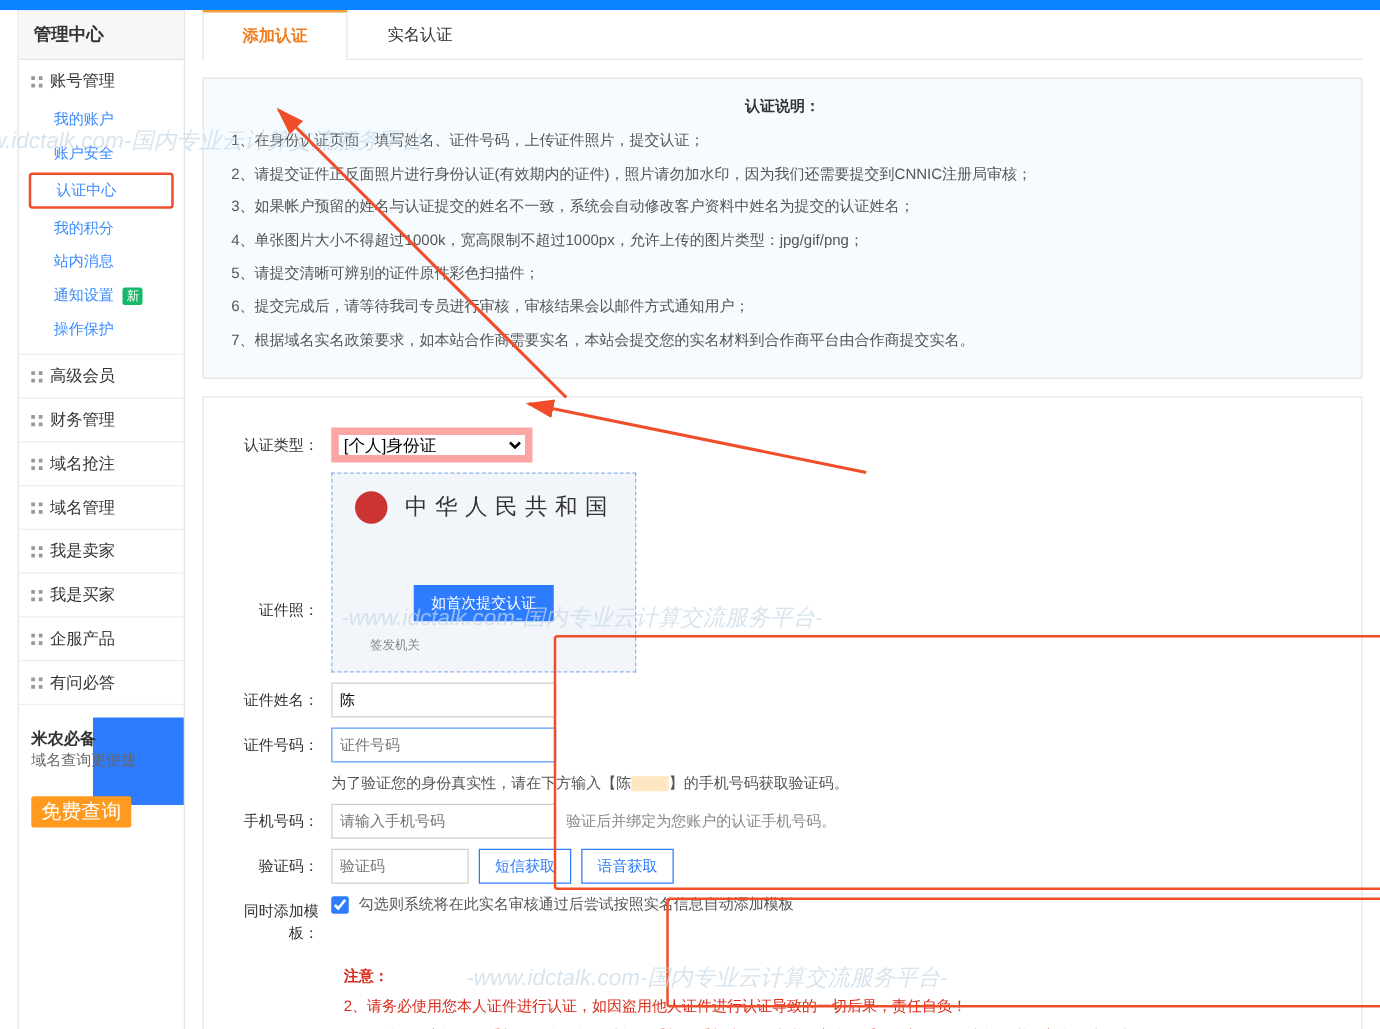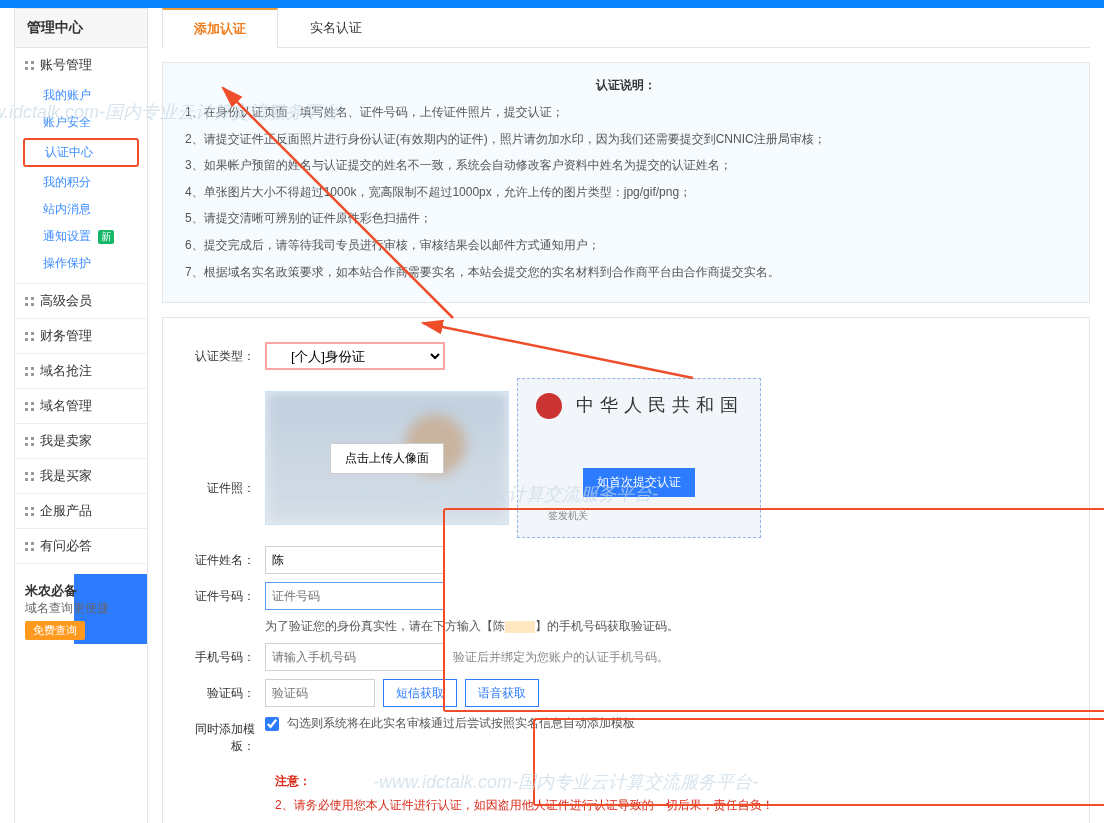--- a/index.html
+++ b/index.html
@@ -48,22 +48,22 @@
   border-radius:2px; padding:0 3px; margin-left:4px;
 }
 .promo {
   margin-top:10px; padding:8px 0 10px 10px; height:70px;
   background:linear-gradient(90deg,#fff 45%,#2d7cff 45%);
   position:relative;
 }
 .promo .l1 { font-size:13px; font-weight:bold; }
 .promo .l2 { font-size:12px; color:#666; }
 .promo a {
-  display:inline-block; margin-top:4px; background:#ff9a1f; color:#fff;
-  padding:2px 8px; border-radius:2px; font-size:11px; text-decoration:none;
+  display:inline-block; margin-top:20px; background:#ff9a1f; color:#fff;
+  padding:2px 8px; border-radius:2px; font-size:16px; text-decoration:none;
 }
 
 
 .main { flex:1; margin-left:14px; }
 .tabs { display:flex; border-bottom:1px solid #e5e5e5; }
 .tab {
   padding:10px 31px; cursor:pointer; font-size:13px; color:#333;
   border:1px solid transparent; border-bottom:none; margin-bottom:-1px;
 }
 .tab.active {
@@ -76,21 +76,21 @@
   margin-top:14px; padding:14px 16px; font-size:12px; color:#555;
 }
 .panel-title { font-weight:bold; margin-bottom:8px; color:#333;text-align:center; }
 .panel li { margin:5px 0 5px 6px; list-style:none; line-height:1.8; }
 
 .formwrap { border:1px solid #e5e5e5; margin-top:14px; padding:16px 16px 24px 16px; position:relative; }
 .row { display:flex; align-items:flex-start; margin:8px 0; position:relative; }
 .label { width:86px; text-align:right; padding-right:10px; padding-top:6px; font-size:12px; color:#333; }
 .ctrl { display:flex; align-items:center; flex-wrap:wrap; gap:8px; }
 
-select.sel { width:180px; height:28px; border:2px solid #fca5a5; background:#fff; padding:0 20px; }
+select.sel { width:161px; height:28px; border:6px solid #fca5a5; background:#fff; padding:0 0; }
 .upload-box {
   width:244px; height:134px; border:1px solid #cfe2f3; background:#e8eef5;
   display:flex; align-items:center; justify-content:center; position:relative;
   overflow:hidden;
 }
 .upload-box .blur {
   position:absolute; inset:0;
   background:
     radial-gradient(circle at 70% 40%, #c9b4a0 0 30px, transparent 31px),
     linear-gradient(#bfcfde,#d6dee7);
@@ -256,24 +256,20 @@
         <div class="ctrl">
           <select class="sel">
             <option>[个人]身份证</option>
           </select>
         </div>
       </div>
 
       <div class="row" style="align-items:center;">
         <div class="label" style="padding-top:60px;">证件照：</div>
         <div class="ctrl">
-          <div class="upload-box">
-            <div class="blur"></div>
-            <button class="upload-btn">点击上传人像面</button>
-          </div>
           <div class="upload-box2">
             <span class="emblem"></span>
             <div class="idtitle">中华人民共和国</div>
             <button class="upload-btn-blue">如首次提交认证</button>
             <div class="issuer">签发机关</div>
           </div>
         </div>
       </div>
 
       <div class="wm" style="left:110px; top:164px;">-www.idctalk.com-国内专业云计算交流服务平台-</div>

